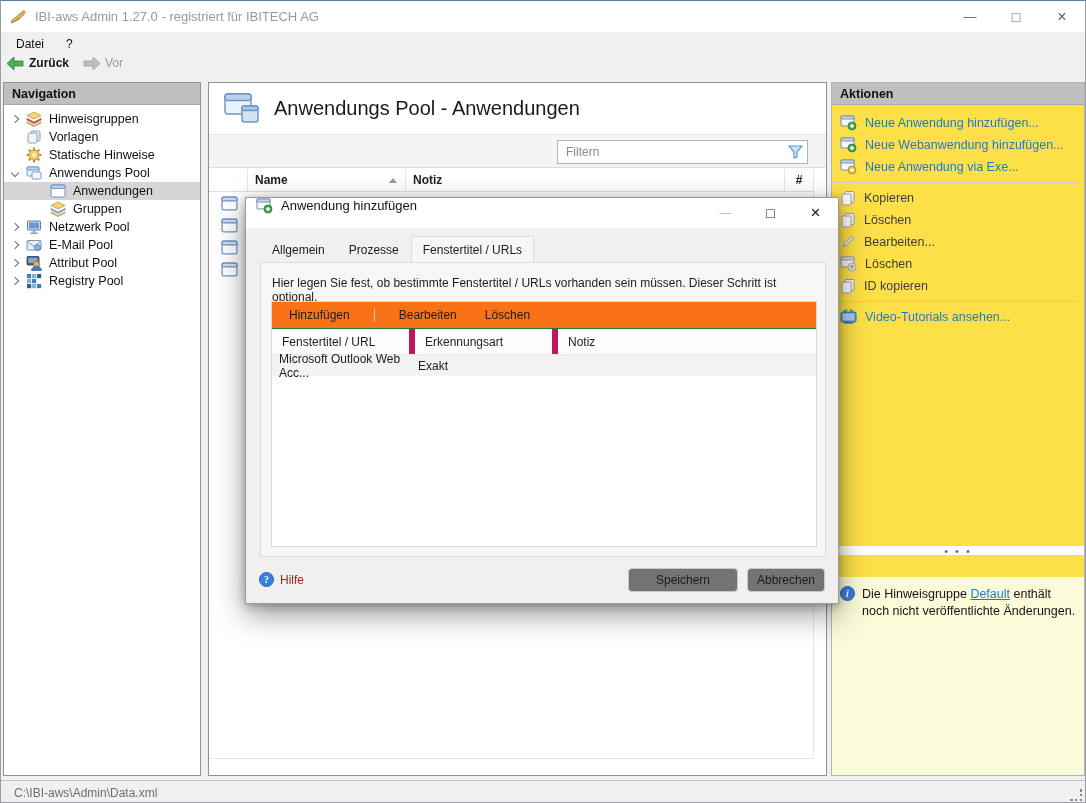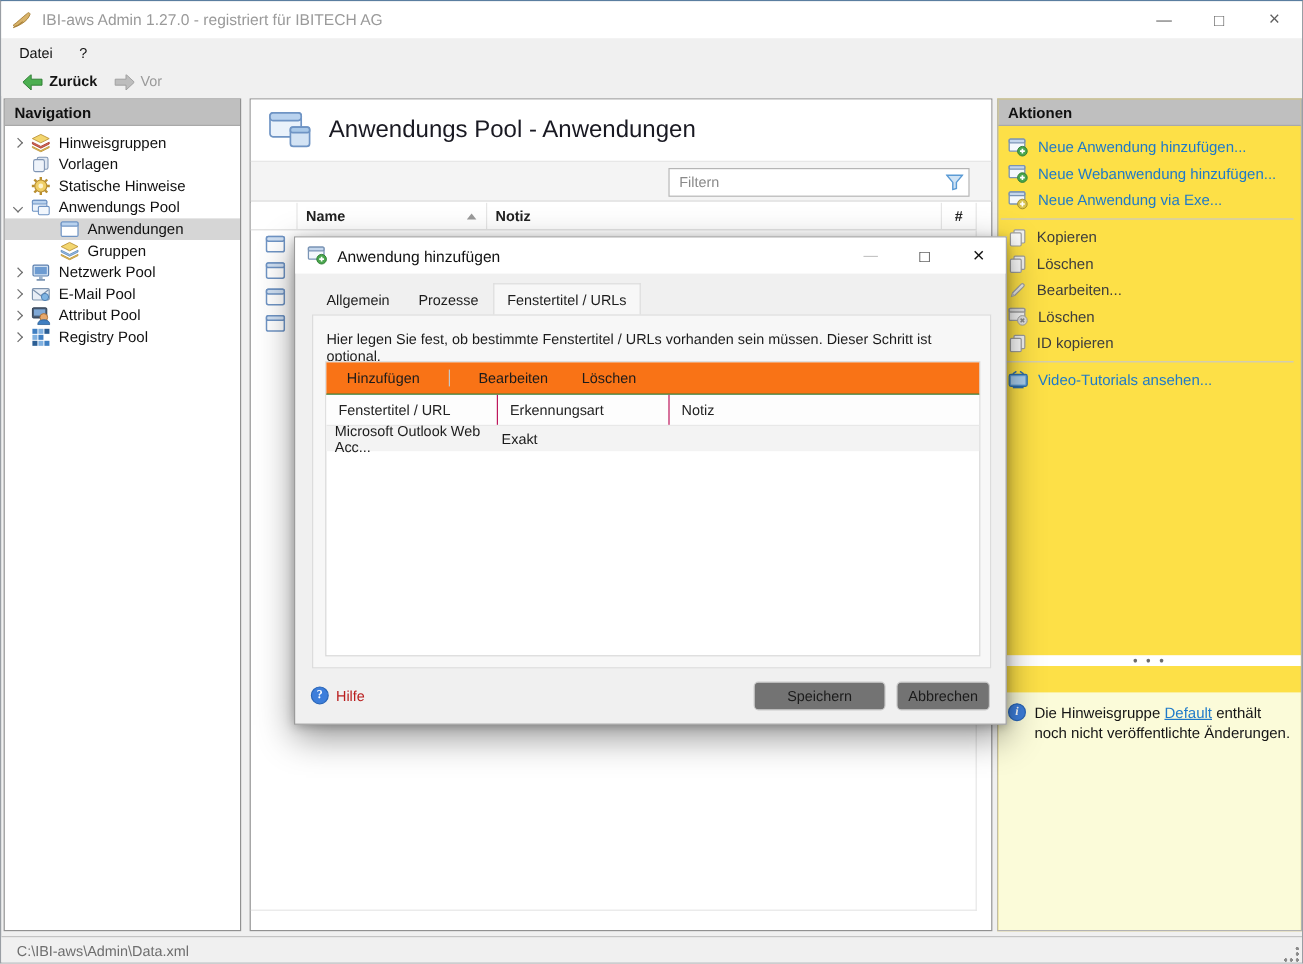--- a/index.html
+++ b/index.html
@@ -17,21 +17,21 @@
   .winbtns { position:absolute; right:0; top:0; height:31px; display:flex; }
   .winbtn { width:46px; height:31px; display:flex; align-items:center; justify-content:center;
     color:#5f5f5f; font-size:13px; cursor:default; }
   .winbtn.max { font-size:14px; }
   .winbtn.close { font-size:16px; }
   
   .menubar { position:absolute; left:0; top:31px; width:100%; height:24px; background:#f0f0f0;
     display:flex; align-items:center; gap:4px; padding-left:6px; }
   .menuitem { padding:3px 9px; color:#111; }
   .toolbar { position:absolute; left:0; top:55px; width:100%; height:24px; background:#f0f0f0;
-    display:flex; align-items:center; padding-left:18px; gap:14px; }
+    display:flex; align-items:flex-start; padding-left:6px; gap:14px; }
   .toolbtn { display:flex; align-items:center; gap:5px; }
   .toolbtn .lbl { font-weight:bold; color:#151515; }
   .toolbtn.disabled .lbl { font-weight:normal; color:#9a9a9a; }
   
   .panel-hdr { height:22px; background:#bfbfbf; border-bottom:1px solid #a9a9a9;
     display:flex; align-items:center; padding-left:8px; font-weight:bold; font-size:12.5px; color:#111; }
   .navpanel { position:absolute; left:2px; top:81px; width:198px; height:694px;
     background:#ffffff; border:1px solid #919191; }
   .mainpanel { position:absolute; left:207px; top:81px; width:619px; height:694px;
     background:#ffffff; border:1px solid #919191; }
@@ -82,38 +82,38 @@
     padding:9px 8px 0 8px; display:flex; gap:7px; font-size:12.5px; color:#151515; line-height:17px; }
   .infobody .itext { display:block; }
   .link { color:#1f7ac9; }
   .link.u { text-decoration:underline; }
   .circico { width:15px; height:15px; border-radius:50%; background:#3d7edb; color:#fff; font-size:10px;
     font-weight:bold; display:flex; align-items:center; justify-content:center; flex:none;
     border:1px solid #2a66b8; font-family:"Liberation Serif",serif; }
   
   .dialog { position:absolute; left:244px; top:196px; width:594px; height:407px; background:#f0f0f0;
     border:1px solid #9b9b9b; box-shadow:0 10px 28px rgba(0,0,0,.42), 0 2px 8px rgba(0,0,0,.25); }
-  .dlg-title { height:30px; background:#fff; display:flex; align-items:center; padding-left:10px; gap:8px; }
+  .dlg-title { height:30px; background:#fff; display:flex; align-items:flex-start; padding-left:10px; gap:8px; }
   .dlg-title .txt { font-size:13px; color:#111; }
   .dlg-btns { position:absolute; right:0; top:0; height:30px; display:flex; }
   .dlg-btn { width:45px; height:30px; display:flex; align-items:center; justify-content:center; color:#111; }
   .dlg-btn.min { color:#b9b9b9; }
   .tabstrip { position:absolute; left:14px; top:40px; display:flex; align-items:flex-end; height:24px; }
   .tab { padding:4px 11px 5px 11px; font-size:12px; color:#1c1c1c; border:1px solid transparent; border-bottom:none; }
   .tab.active { background:#f7f7f7; border-color:#dcdcdc; padding-top:6px; padding-bottom:7px; position:relative; top:2px; }
   .tabpage { position:absolute; left:14px; top:64px; width:566px; height:295px; background:#f7f7f7;
     border:1px solid #dcdcdc; }
   .dlg-desc { padding:13px 10px 0 11px; font-size:12px; color:#1b1b1b; }
   .dlg-list { position:absolute; left:10px; top:38px; width:546px; height:246px; background:#fff; border:1px solid #d7d7d7; }
   .dlg-toolbar { height:27px; background:#f97316; border-bottom:1px solid #15803d; display:flex; align-items:center;
     padding-left:9px; gap:12px; font-size:12px; color:#1b1b1b; }
   .dlg-toolbar .tbtn { padding:4px 8px; }
   .dlg-toolbar .tsep { width:1px; height:14px; background:#c6c6c6; margin:0 4px; }
   .dlg-gridhdr { height:26px; display:flex; font-size:12px; color:#222; border-bottom:1px solid #e8e8e8; background:#fdfdfd; }
-  .dcol { border-right:1px solid #be185d; display:flex; align-items:center; padding-left:10px; }
+  .dcol { border-right:6px solid #be185d; display:flex; align-items:center; padding-left:10px; }
   .dcol.c0 { width:143px; }
   .dcol.c1 { width:143px; }
   .dcol.c2 { flex:1; border-right:none; }
   .dlg-grow { height:21px; display:flex; font-size:12px; color:#1b1b1b; background:#f3f3f3; }
   .dlg-grow .dcol { border-right:none; padding-left:3px; }
   .dlg-grow .dcol.c0 { padding-left:7px; }
   .dlg-footer { position:absolute; left:0; bottom:0; width:100%; height:47px; display:flex; align-items:center;
     padding:0 13px; }
   .helplink { display:flex; align-items:center; gap:6px; }
   .helplink .txt { color:#b91c1c; font-size:12px; }

